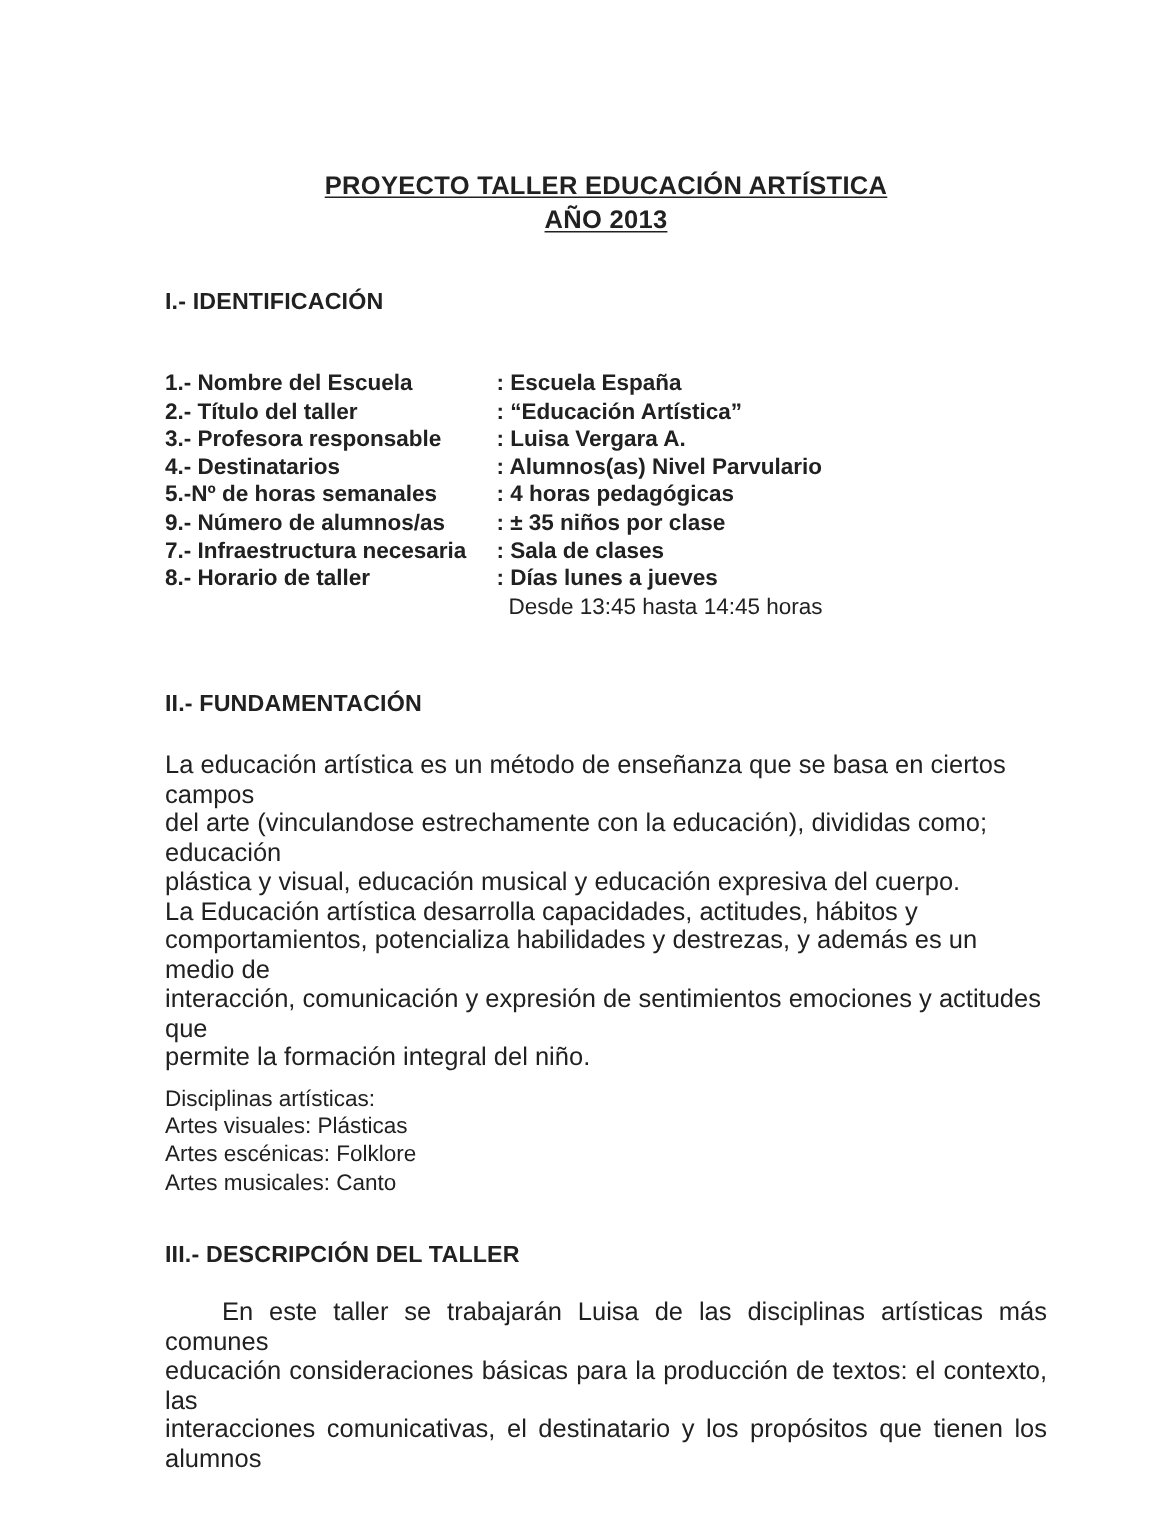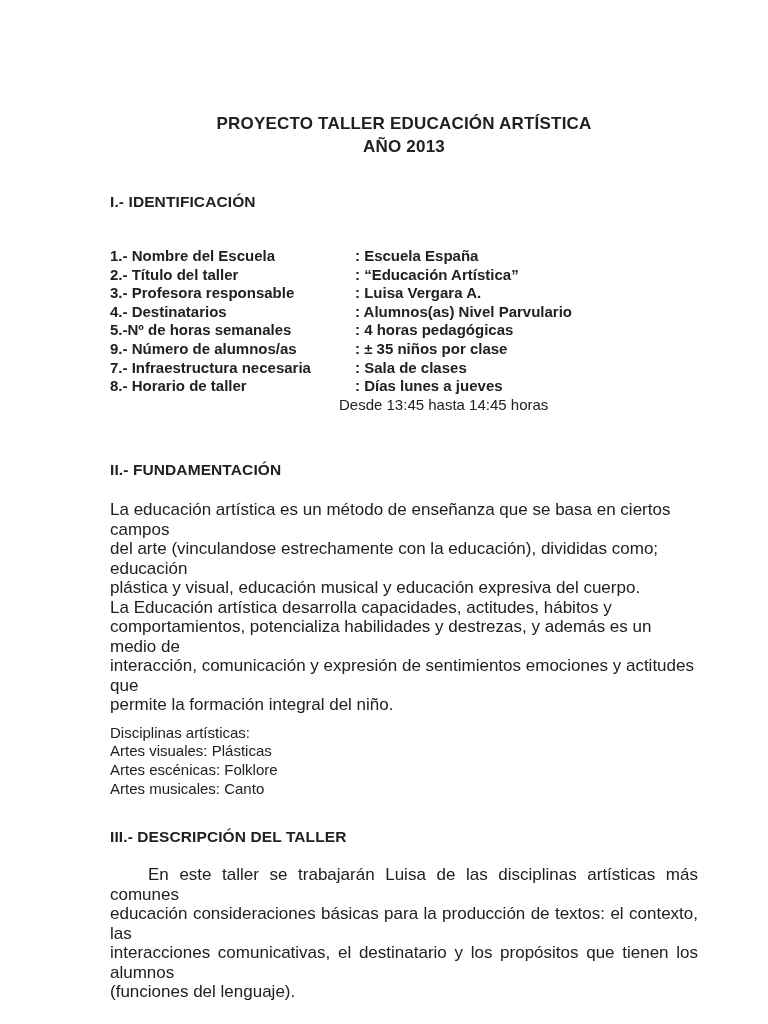--- a/index.html
+++ b/index.html
@@ -17,39 +17,39 @@
     overflow: hidden;
   }
   .title {
     text-align: center;
     font-weight: 700;
     font-size: 17px;
     line-height: 23px;
     letter-spacing: 0.2px;
     width: 588px;
   }
-  .u { text-underline-offset: 2px; }
+  .u { text-decoration: underline; text-underline-offset: 2px; }
   .h {
     font-size: 15.5px;
     font-weight: 700;
     margin: 0;
     letter-spacing: 0.1px;
   }
   .h-ident { margin-top: 35px; }
   .h-fund  { margin-top: 47px; }
   .h-desc  { margin-top: 30px; }
   .idlist {
     margin-top: 36px;
     font-size: 15px;
     line-height: 18.6px;
     width: 588px;
   }
   .idrow { display: flex; font-weight: bold; }
   .idlabel { flex: none; width: 221px; }
-  .idvalue { flex: 1; margin-left: 24px; }
+  .idvalue { flex: 1; }
   .cont { margin-left: 229px; }
   .para {
     margin-top: 21px;
     font-size: 17px;
     line-height: 19.5px;
     width: 588px;
   }
   .disc {
     margin-top: 9px;
     font-size: 15px;
@@ -125,16 +125,15 @@
     <div>Artes escénicas: Folklore</div>
     <div>Artes musicales: Canto</div>
   </div>
 
   <div class="h h-desc">III.- DESCRIPCIÓN DEL TALLER</div>
 
   <div class="para para-desc">
     <div class="jl indent">En este taller se trabajarán Luisa de las disciplinas artísticas más comunes</div>
     <div class="jl">educación  consideraciones básicas para la producción de textos: el contexto, las</div>
     <div class="jl">interacciones comunicativas, el destinatario y los propósitos que tienen los alumnos</div>
-    <div>(funciones del lenguaje).</div>
   </div>
 
 </div>
 
 </body></html>

